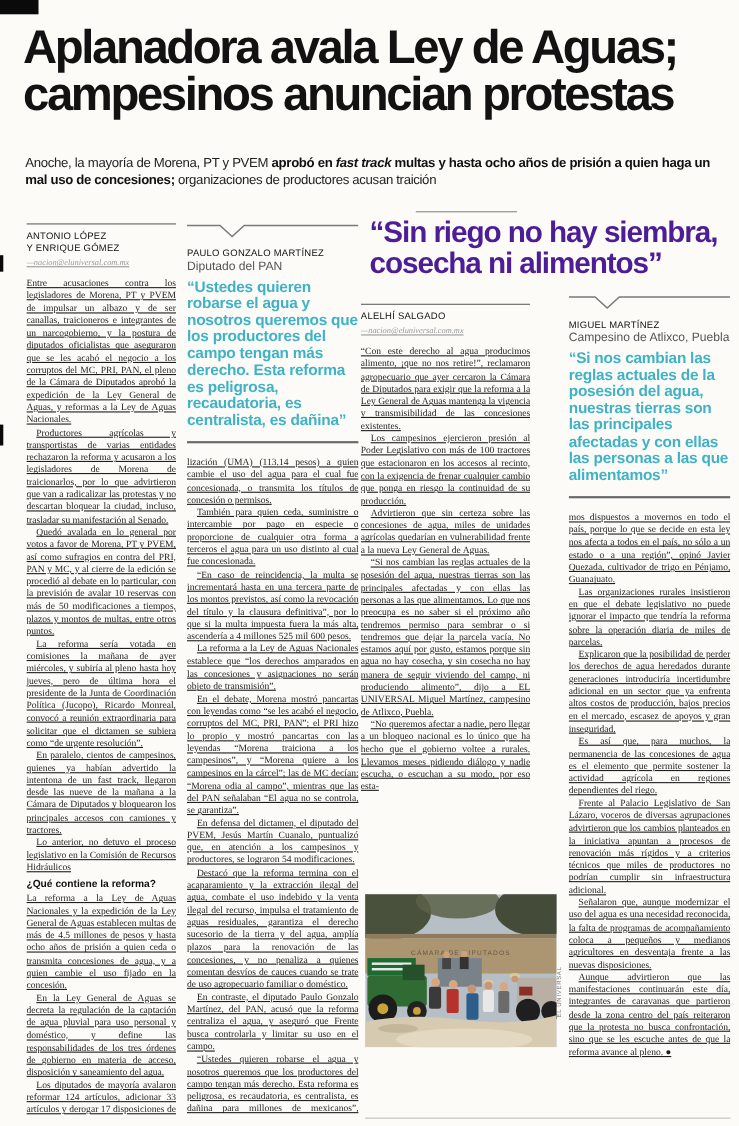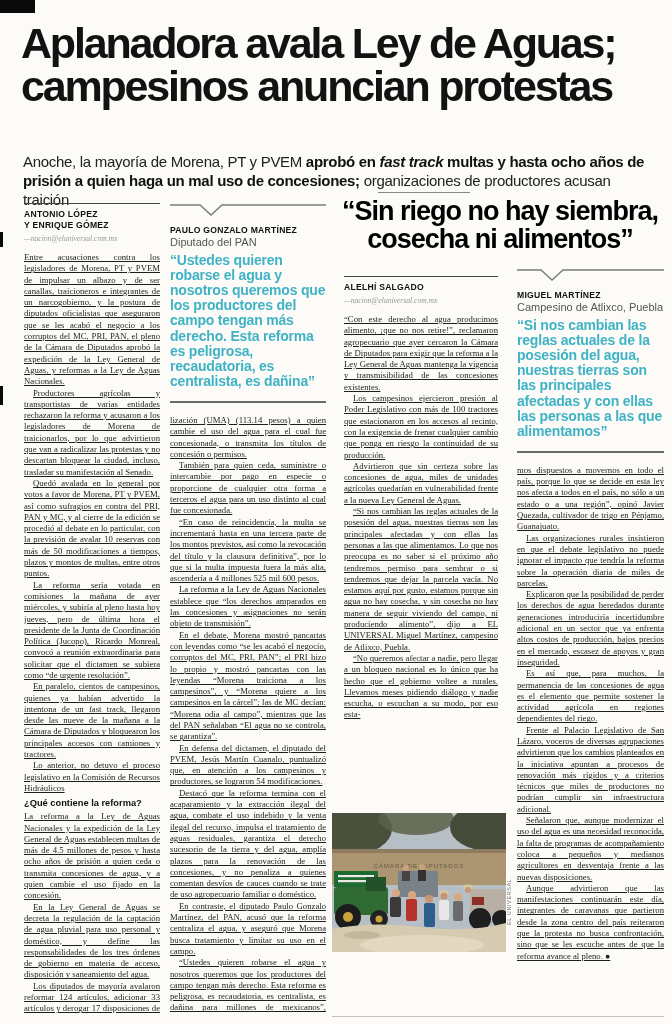--- a/index.html
+++ b/index.html
@@ -15,67 +15,68 @@
   .artifact.top { left:0; top:0; width:35px; height:13px; }
   .artifact.e1 { left:0; top:232px; width:3px; height:15px; }
   .artifact.e2 { left:0; top:386px; width:3px; height:19px; }
 
   .headline {
     position:absolute; left:21px; top:22px; width:636px; margin:0;
     font-family:"Liberation Sans", sans-serif; font-weight:bold;
     font-size:43px; line-height:1.0; letter-spacing:-2.2px; color:#121212;
   }
   .deck {
-    position:absolute; left:23px; top:152px; width:630px; margin:0;
-    font-family:"Liberation Sans", sans-serif; font-size:15px; line-height:1.28;
+    position:absolute; left:23px; top:141px; width:630px; margin:0;
+    font-family:"Liberation Sans", sans-serif; font-size:12px; line-height:1.28;
     letter-spacing:-0.3px; color:#222;
   }
   .deck .b { font-weight:bold; color:#111; }
   .deck .bi { font-weight:bold; font-style:italic; color:#111; }
 
   .col { position:absolute; overflow:hidden; }
   .col1 { left:24px;  top:203px; width:136px; height:812px; }
   .col2 { left:170px; top:203px; width:156px; height:812px; }
-  .col3 { left:344px; top:276px; width:154px; height:532px; }
+  .col3 { left:328px; top:276px; width:154px; height:532px; }
   .col4 { left:517px; top:268px; width:147px; height:748px; }
 
   .body { text-align:justify; font-size:8.7px; line-height:11.3px; color:#1e1e1e;text-decoration:underline; }
   .body p { margin:0; text-indent:9px; }
   .body p:first-child { text-indent:0; }
 
   .byline-rule { border-top:1.4px solid #444; margin-bottom:5px; }
   .byline-name {
-    font-family:"Liberation Sans", sans-serif; font-weight:bold;
+    font-family:"Liberation Sans", sans-serif; font-weight:normal;
     font-size:8.6px; line-height:11px; letter-spacing:0.25px; color:#101010;
   }
   .byline-role {
     font-family:"Liberation Sans", sans-serif; font-size:11px;
     color:#555; margin-top:1px; line-height:10px;
   }
   .byline-email {
     font-style:italic; font-size:7.6px; color:#979797; margin:3px 0 9px;
     line-height:9px;
+    text-decoration:underline;
   }
   .pointer { display:block; margin-bottom:8px; }
   .pullquote {
     font-family:"Liberation Sans", sans-serif; font-weight:bold;
     font-size:14px; line-height:1.08; letter-spacing:-0.2px;
     color:var(--accent); margin:6px 0 12px;
   }
   .quote-rule { border-top:2px solid #6a6a6a; margin-bottom:12px; }
   .subhead {
     font-family:"Liberation Sans", sans-serif; font-weight:bold;
     font-size:9.3px; color:#101010; margin:4px 0 2px; line-height:11px;
   }
 
   .sec2-toprule { position:absolute; left:378px; top:192px; width:92px; border-top:1.2px solid #888; }
   .headline2 {
     position:absolute; left:336px; top:198px; width:328px; margin:0;
-    text-align:center; font-family:"Liberation Sans", sans-serif; font-weight:bold;
-    font-size:27px; line-height:1.02; letter-spacing:-1px; color:#000000;
+    text-align:left; font-family:"Liberation Sans", sans-serif; font-weight:bold;
+    font-size:27px; line-height:1.02; letter-spacing:-1px; color:#4c1d95;
   }
 
   .photo { position:absolute; left:332px; top:813px; width:174px; height:139px; }
   .photo svg { display:block; }
   .photo-credit {
     position:absolute; left:506px; top:815px; width:10px; height:110px;
     font-family:"Liberation Sans", sans-serif; font-size:5.5px; color:#777;
     letter-spacing:0.6px;
     writing-mode:vertical-rl; transform:rotate(180deg); white-space:nowrap;
     overflow:hidden;
@@ -129,21 +130,21 @@
     <div class="pullquote">“Ustedes quieren robarse el agua y nosotros queremos que los productores del campo tengan más derecho. Esta reforma es peligrosa, recaudatoria, es centralista, es dañina”</div>
     <div class="quote-rule"></div>
     <div class="body">
         <p>lización (UMA) (113.14 pesos) a quien cambie el uso del agua para el cual fue concesionada, o transmita los títulos de concesión o permisos.</p>
         <p>También para quien ceda, suministre o intercambie por pago en especie o proporcione de cualquier otra forma a terceros el agua para un uso distinto al cual fue concesionada.</p>
         <p>“En caso de reincidencia, la multa se incrementará hasta en una tercera parte de los montos previstos, así como la revocación del título y la clausura definitiva”, por lo que si la multa impuesta fuera la más alta, ascendería a 4 millones 525 mil 600 pesos.</p>
         <p>La reforma a la Ley de Aguas Nacionales establece que “los derechos amparados en las concesiones y asignaciones no serán objeto de transmisión”.</p>
         <p>En el debate, Morena mostró pancartas con leyendas como “se les acabó el negocio, corruptos del MC, PRI, PAN”; el PRI hizo lo propio y mostró pancartas con las leyendas “Morena traiciona a los campesinos”, y “Morena quiere a los campesinos en la cárcel”; las de MC decían: “Morena odia al campo”, mientras que las del PAN señalaban “El agua no se controla, se garantiza”.</p>
         <p>En defensa del dictamen, el diputado del PVEM, Jesús Martín Cuanalo, puntualizó que, en atención a los campesinos y productores, se lograron 54 modificaciones.</p>
         <p>Destacó que la reforma termina con el acaparamiento y la extracción ilegal del agua, combate el uso indebido y la venta ilegal del recurso, impulsa el tratamiento de aguas residuales, garantiza el derecho sucesorio de la tierra y del agua, amplía plazos para la renovación de las concesiones, y no penaliza a quienes comentan desvíos de cauces cuando se trate de uso agropecuario familiar o doméstico.</p>
-        <p>En contraste, el diputado Paulo Gonzalo Martínez, del PAN, acusó que la reforma centraliza el agua, y aseguró que Morena busca tratamiento y limitar su uso en el campo.</p>
+        <p>En contraste, el diputado Paulo Gonzalo Martínez, del PAN, acusó que la reforma centraliza el agua, y aseguró que Frente busca controlarla y limitar su uso en el campo.</p>
         <p>“Ustedes quieren robarse el agua y nosotros queremos que los productores del campo tengan más derecho. Esta reforma es peligrosa, es recaudatoria, es centralista, es dañina para millones de mexicanos”, denunció el panista. ●</p>
       </div>
   </div>
 
   <div class="sec2-toprule"></div>
   <h2 class="headline2">“Sin riego no hay siembra, cosecha ni alimentos”</h2>
 
   <div class="col col3">
     <div class="byline-rule"></div>
     <div class="byline-name">ALELHÍ SALGADO</div>

